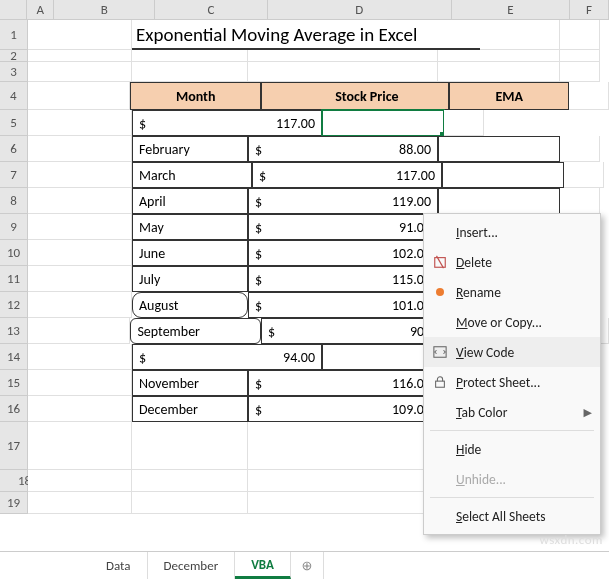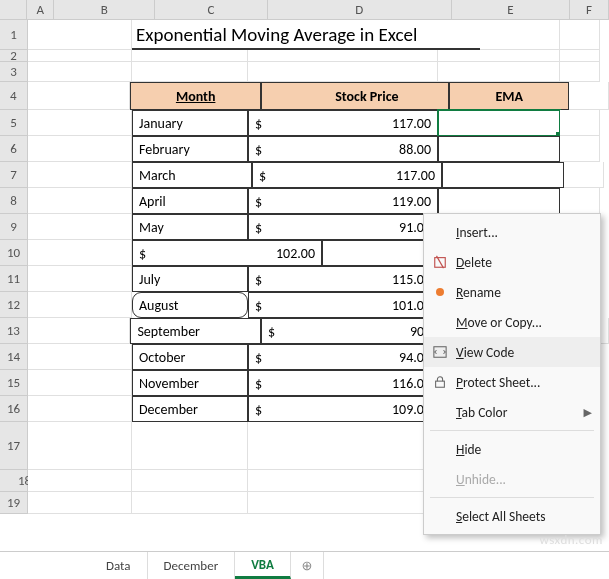--- a/index.html
+++ b/index.html
@@ -153,29 +153,28 @@
         <div class="rh" style="height: 20px;">3</div>
         <div class="cell " style="width: 104px; height: 20px;"></div>
         <div class="cell " style="width: 116px; height: 20px;"></div>
         <div class="cell " style="width: 190px; height: 20px;"></div>
         <div class="cell " style="width: 122px; height: 20px;"></div>
         <div class="cell " style="width: 40px; height: 20px;"></div>
       </div>
       <div class="row">
         <div class="rh" style="height: 28px;">4</div>
         <div class="cell " style="width: 104px; height: 28px;"></div>
-        <div class="cell hdr" style="width: 132px; height: 28px; text-decoration: underline;">Month</div>
+        <div class="cell hdr" style="width: 132px; height: 28px;">Month</div>
         <div class="cell hdr" style="width: 190px; height: 28px; padding-left: 24px;">Stock Price</div>
         <div class="cell hdr" style="width: 122px; height: 28px;">EMA</div>
         <div class="cell " style="width: 40px; height: 28px;"></div>
       </div>
       <div class="row">
         <div class="rh" style="height: 26px;">5</div>
         <div class="cell " style="width: 104px; height: 26px;"></div>
-        <div class="cell bcell" style="width: 116px; height: 26px;">January</div>
         <div class="cell bcell price" style="width: 190px; height: 26px;">
           <span>$</span>
           <span>117.00</span>
         </div>
         <div class="cell bcell sel" style="width: 122px; height: 26px;"></div>
         <div class="cell " style="width: 40px; height: 26px;"></div>
       </div>
       <div class="row">
         <div class="rh" style="height: 26px;">6</div>
         <div class="cell " style="width: 104px; height: 26px;"></div>
@@ -216,20 +215,21 @@
         <div class="cell bcell price" style="width: 190px; height: 26px;">
           <span>$</span>
           <span>91.00</span>
         </div>
         <div class="cell bcell" style="width: 122px; height: 26px;"></div>
         <div class="cell " style="width: 40px; height: 26px;"></div>
       </div>
       <div class="row">
         <div class="rh" style="height: 26px;">10</div>
         <div class="cell " style="width: 104px; height: 26px;"></div>
+        <div class="cell bcell" style="width: 116px; height: 26px;">June</div>
         <div class="cell bcell price" style="width: 190px; height: 26px;">
           <span>$</span>
           <span>102.00</span>
         </div>
         <div class="cell bcell" style="width: 122px; height: 26px;"></div>
         <div class="cell " style="width: 40px; height: 26px;"></div>
       </div>
       <div class="row">
         <div class="rh" style="height: 26px;">11</div>
         <div class="cell " style="width: 104px; height: 26px;"></div>
@@ -248,32 +248,31 @@
         <div class="cell bcell price" style="width: 190px; height: 26px;">
           <span>$</span>
           <span>101.00</span>
         </div>
         <div class="cell bcell" style="width: 122px; height: 26px;"></div>
         <div class="cell " style="width: 40px; height: 26px;"></div>
       </div>
       <div class="row">
         <div class="rh" style="height: 26px;">13</div>
         <div class="cell " style="width: 104px; height: 26px;"></div>
-        <div class="cell bcell" style="width: 132px; height: 26px;">September</div>
+        <div class="cell bcell" style="width: 132px; height: 26px; border-radius: 6px;">September</div>
         <div class="cell bcell price" style="width: 190px; height: 26px;">
           <span>$</span>
           <span>90.00</span>
         </div>
         <div class="cell bcell" style="width: 122px; height: 26px;"></div>
         <div class="cell " style="width: 40px; height: 26px;"></div>
       </div>
       <div class="row">
         <div class="rh" style="height: 26px;">14</div>
         <div class="cell " style="width: 104px; height: 26px;"></div>
-        <div class="cell bcell" style="width: 116px; height: 26px;">October</div>
         <div class="cell bcell price" style="width: 190px; height: 26px;">
           <span>$</span>
           <span>94.00</span>
         </div>
         <div class="cell bcell" style="width: 122px; height: 26px;"></div>
         <div class="cell " style="width: 40px; height: 26px;"></div>
       </div>
       <div class="row">
         <div class="rh" style="height: 26px;">15</div>
         <div class="cell " style="width: 104px; height: 26px;"></div>

